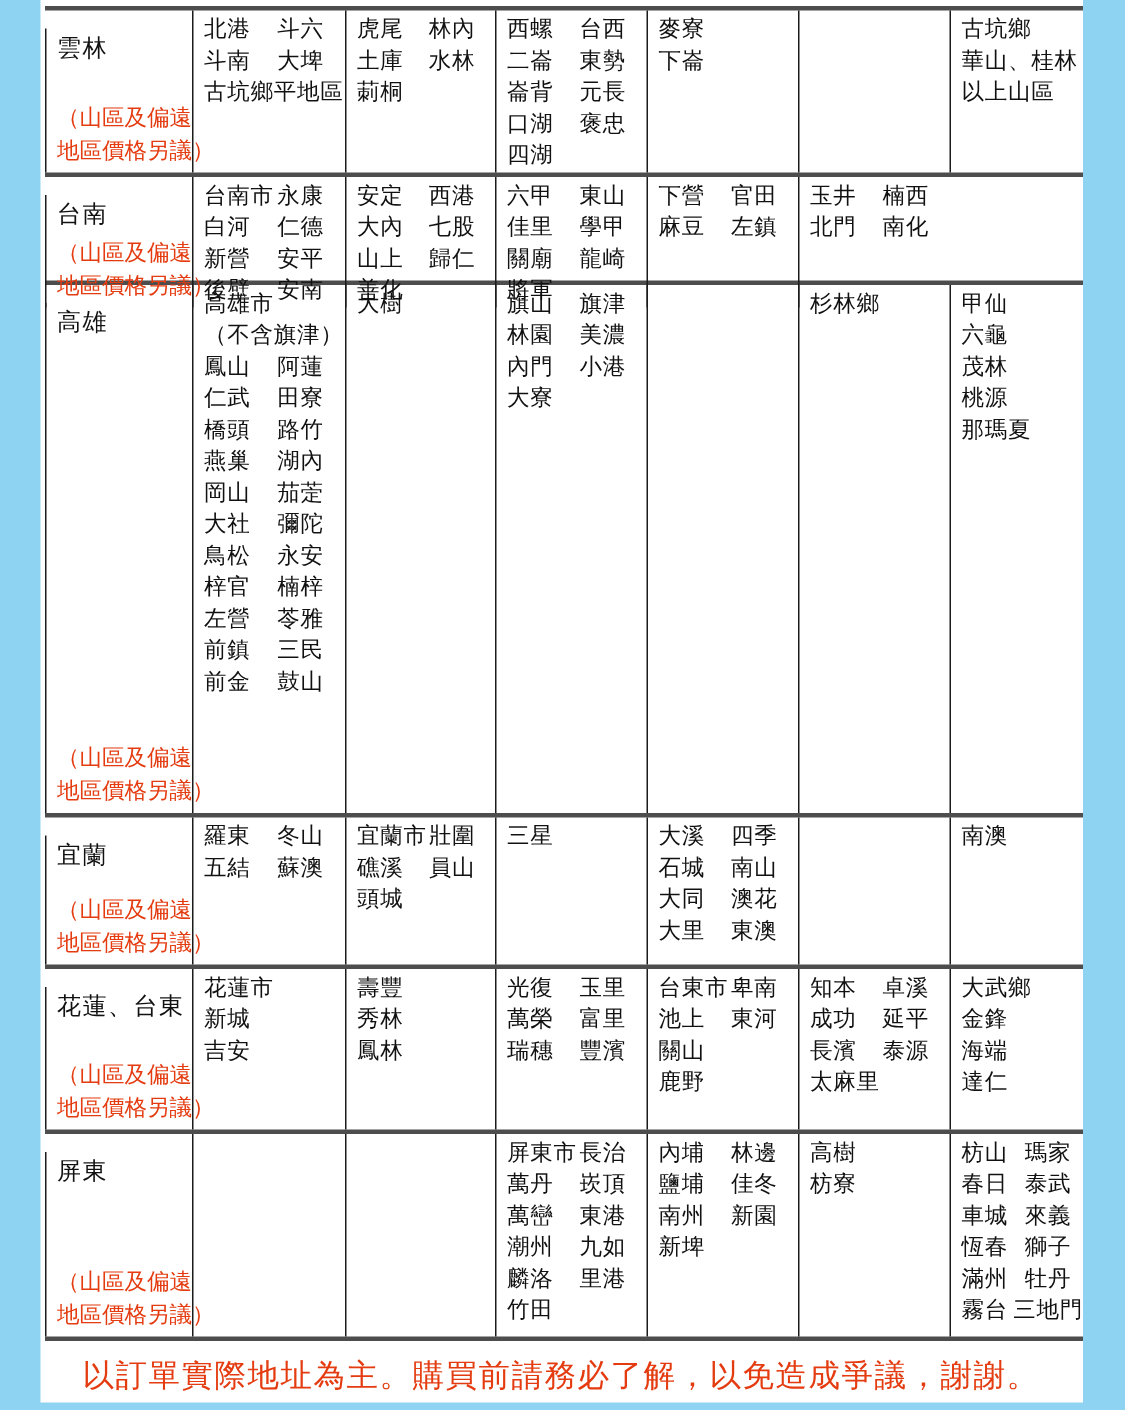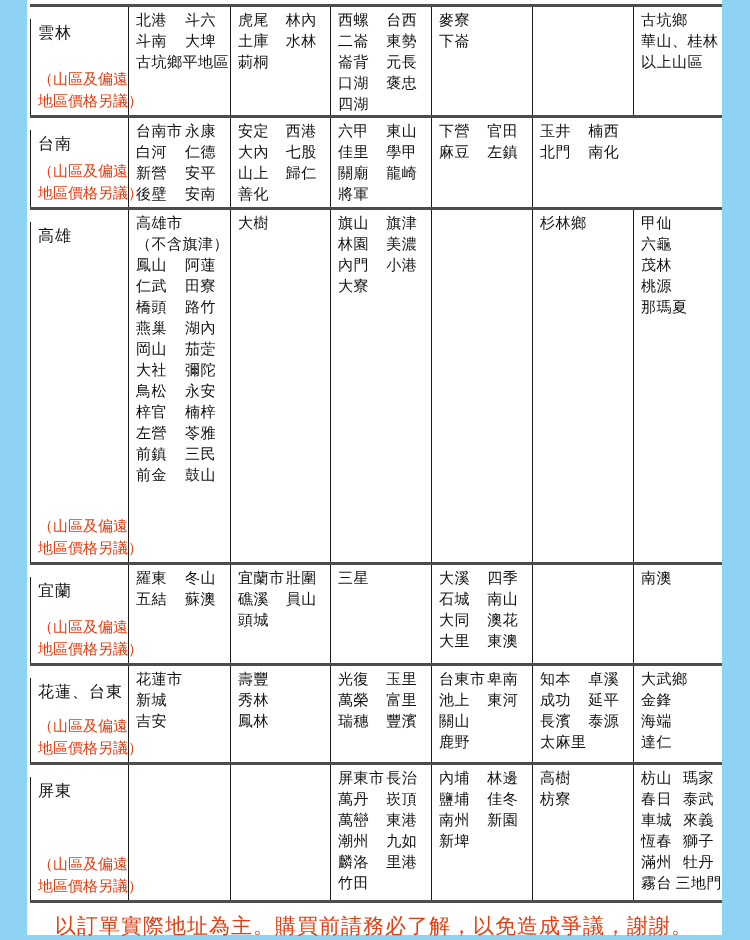--- a/index.html
+++ b/index.html
@@ -17,22 +17,22 @@
     width:692px;margin:4px 0 0 3px;
     border-top:3px solid #4d4d4d;
     background:#fff;
   }
   .row{
     display:grid;
     grid-template-columns:98px 102px 100px 101px 101px 101px 89px;
     border-bottom:3px solid #4d4d4d;
     box-sizing:border-box;
   }
-  .r0{height:111px}.r1{height:92px}.r2{height:355px}
-  .r3{height:101px}.r4{height:99px}.r5{height:138px}
+  .r0{height:111px}.r1{height:72px}.r2{height:355px}
+  .r3{height:101px}.r4{height:110px}.r5{height:138px}
   .cell{
     border-left:1.5px solid #1b1b1b;
     padding:3px 0 0 7px;
     box-sizing:border-box;
     font-size:15px;line-height:21px;
     letter-spacing:0.5px;
     overflow:visible;
   }
   .line{display:flex;white-space:nowrap;}
   .line span{display:inline-block;}

